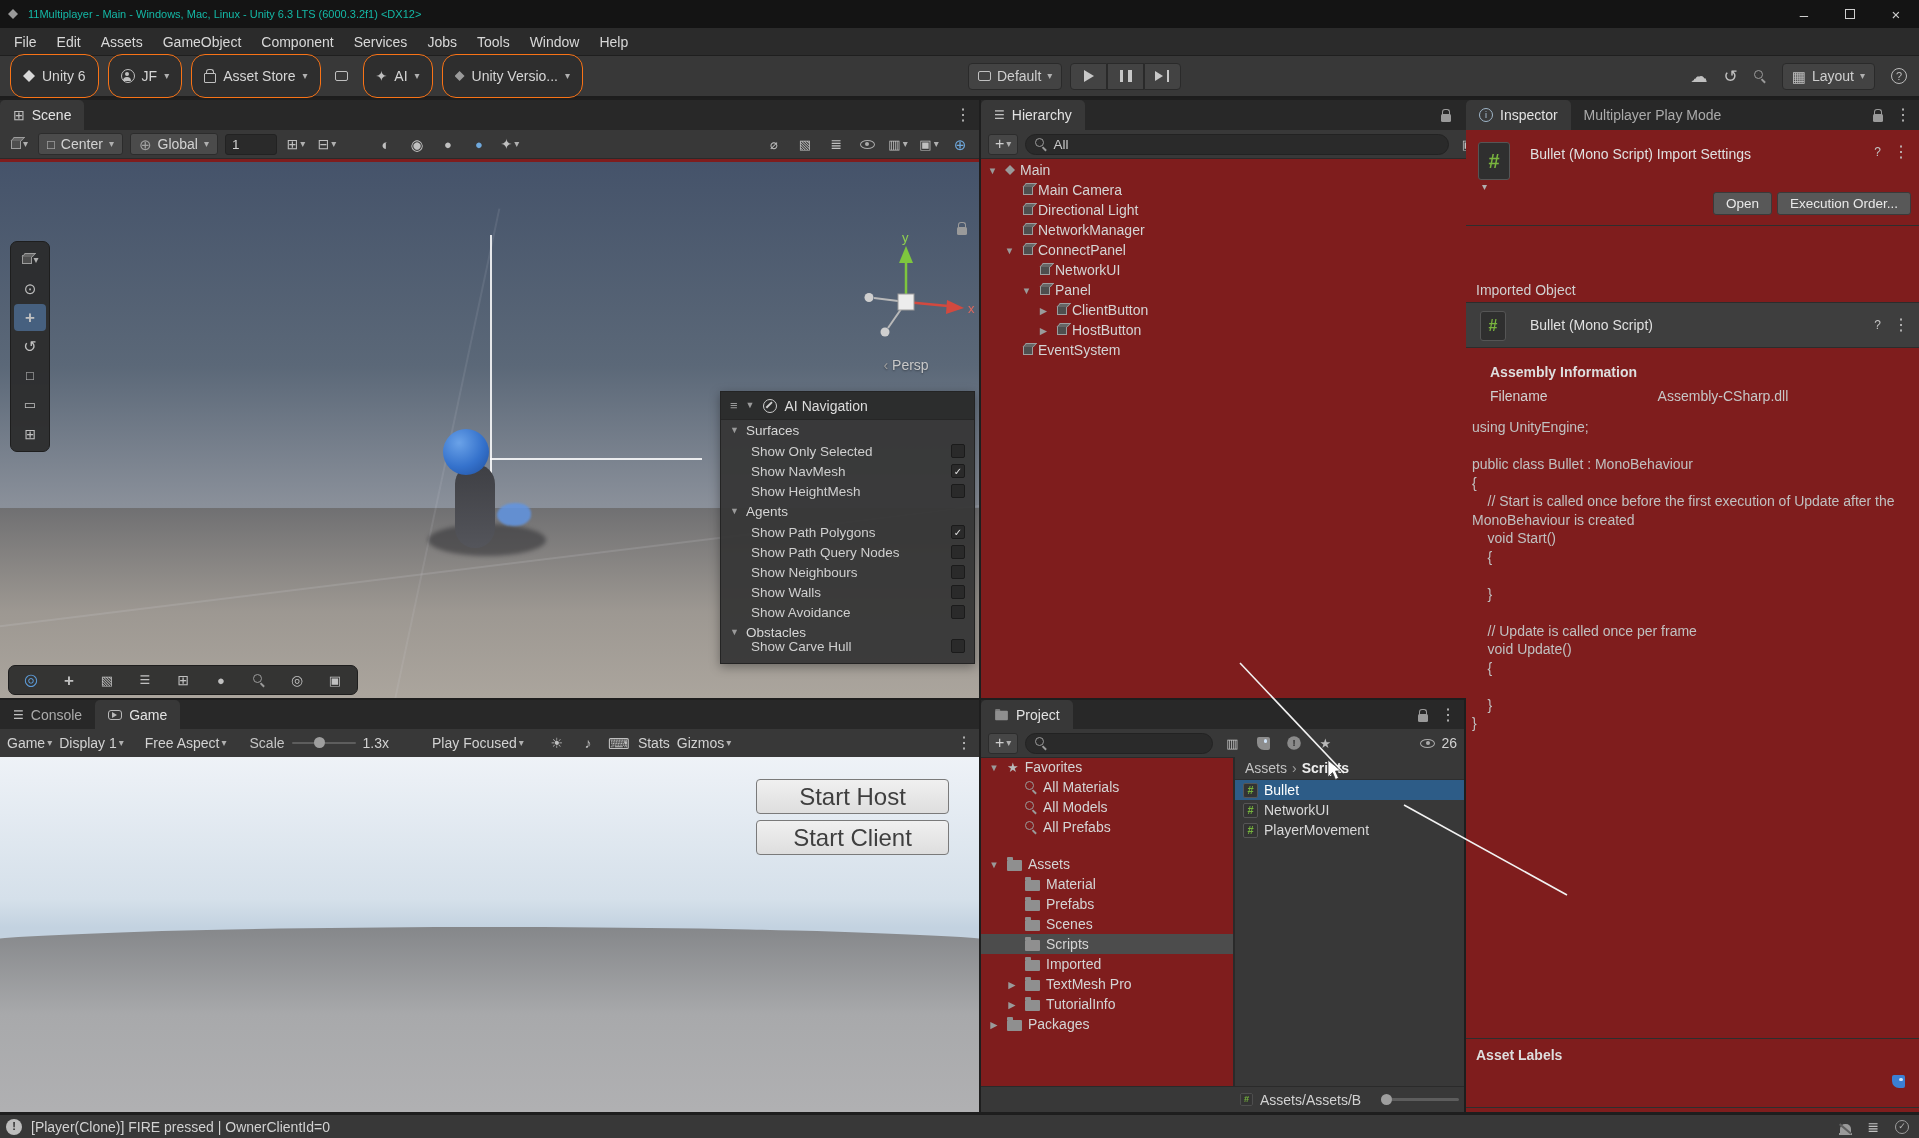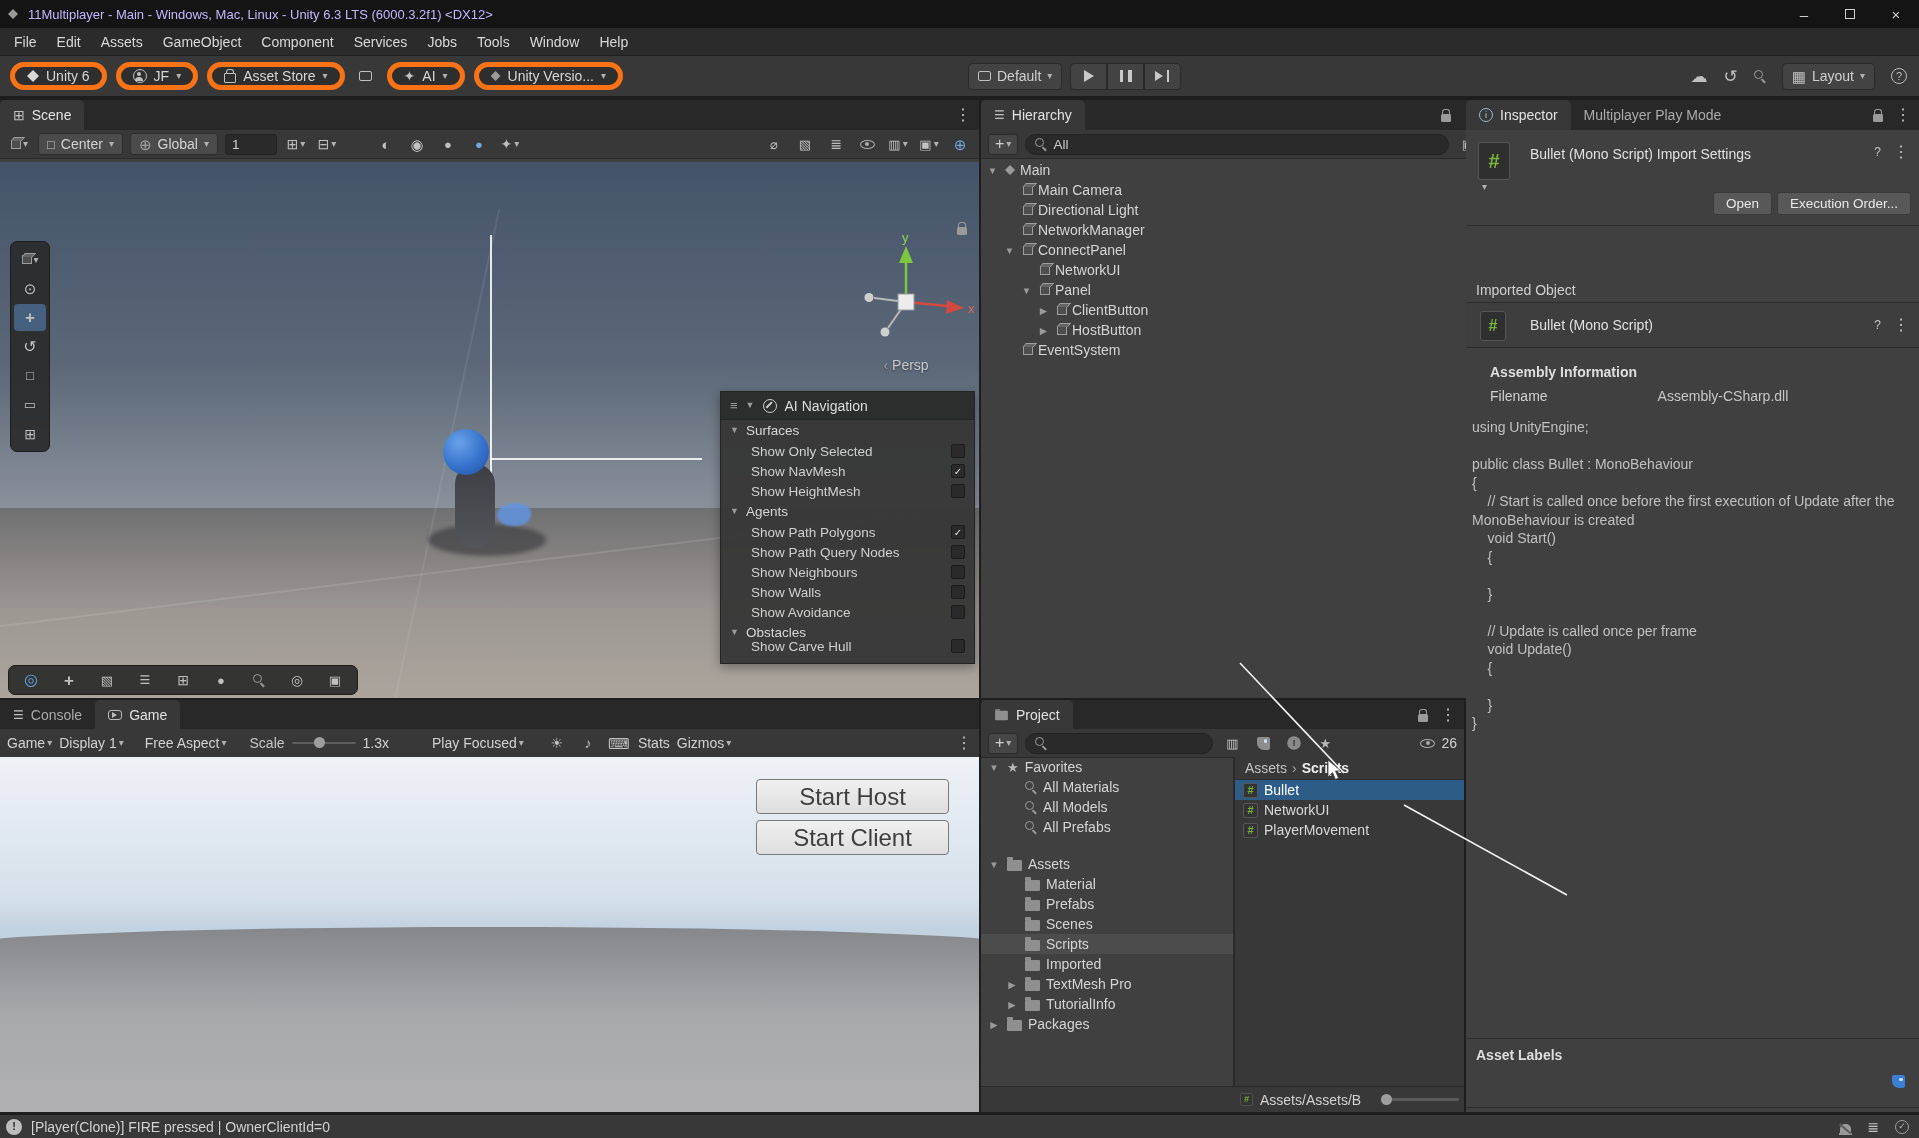--- a/index.html
+++ b/index.html
@@ -1,30 +1,30 @@
 <!DOCTYPE html>
 <html><head>
 <meta charset="utf-8">
 <style>
 *{margin:0;padding:0;box-sizing:border-box}
 html,body{width:1919px;height:1138px}
 body{position:relative;background:#1e1e1e;font-family:"Liberation Sans",sans-serif;font-size:14px;color:#d2d2d2;overflow:hidden}
 .grow{flex:1}
 
 .titlebar{position:absolute;left:0;top:0;width:1919px;height:28px;background:#141414;display:flex;align-items:center;padding-left:8px;gap:10px}
-.titlebar .title{font-size:13px;color:#c4b5fd}
+.titlebar .title{font-size:11px;color:#14b8a6}
 .winbtns{position:absolute;right:0;top:0;height:28px;display:flex}
 .winbtn{width:46px;height:28px;display:flex;align-items:center;justify-content:center;color:#cfcfcf;font-size:15px}
 .sq{width:10px;height:10px;border:1.3px solid #cfcfcf}
 
 .menubar{position:absolute;left:0;top:28px;width:1919px;height:28px;background:#2b2b2b;display:flex;align-items:center;padding-left:4px;border-bottom:1px solid #1f1f1f}
 .menuitem{padding:0 10px;height:28px;display:flex;align-items:center;color:#d8d8d8}
 
 .toolbar{position:absolute;left:0;top:56px;width:1919px;height:42px;background:#383838;border-bottom:2px solid #1d1d1d;display:flex;align-items:center}
-.pill{background:#2e2e2e;border:5px solid #f97316;border-radius:14px;height:28px;display:inline-flex;align-items:center;gap:7px;padding:0 12px;color:#d6d6d6}
+.pill{background:#2e2e2e;border:1px solid #f97316;border-radius:14px;height:44px;display:inline-flex;align-items:center;gap:7px;padding:0 12px;color:#d6d6d6}
 .flatbtn{background:#434343;border:1px solid #2a2a2a;height:27px;display:inline-flex;align-items:center;gap:6px;padding:0 9px;color:#cfcfcf}
 .tb-left{display:flex;align-items:center;gap:9px;padding-left:10px}
 .tb-center{position:absolute;left:968px;display:flex;align-items:center;gap:8px}
 .tb-right{position:absolute;right:12px;display:flex;align-items:center;gap:16px}
 .playgrp{display:flex}
 .pbtn{width:37px;height:27px;background:#434343;border:1px solid #2a2a2a;display:flex;align-items:center;justify-content:center;gap:2px}
 .pbtn:first-child{border-radius:4px 0 0 4px}
 .pbtn:last-child{border-radius:0 4px 4px 0}
 .tri{width:0;height:0;border-left:10px solid #c8c8c8;border-top:6px solid transparent;border-bottom:6px solid transparent}
 .tri.sm{border-left-width:8px;border-top-width:5px;border-bottom-width:5px}
@@ -94,21 +94,21 @@
 .i-bell{width:11px;height:9px;background:#9a9a9a;border-radius:5px 5px 0 0;position:relative;margin-top:3px}
 .i-bell::before{content:"";position:absolute;width:13px;height:1.6px;background:#9a9a9a;left:-1px;bottom:-2px}
 .i-bell::after{content:"";position:absolute;width:15px;height:1.6px;background:#5e5e5e;left:-2px;top:4px;transform:rotate(40deg)}
 .i-checkc{width:14px;height:14px;border:1.2px solid #9f9f9f;border-radius:50%;font-size:9px;color:#b5b5b5;display:inline-flex;align-items:center;justify-content:center}
 .i-checkc::before{content:"✓"}
 .i-excl{width:16px;height:16px;border-radius:50%;background:#8a8a8a;color:#2c2c2c;font-weight:bold;font-size:11px;display:inline-flex;align-items:center;justify-content:center}
 .i-excl::before{content:"!"}
 .i-gamepad{width:14px;height:10px;border:1.3px solid #b9b9b9;border-radius:3px;position:relative}
 .i-gamepad::before{content:"";position:absolute;width:0;height:0;border-left:5px solid #b9b9b9;border-top:3px solid transparent;border-bottom:3px solid transparent;left:3px;top:1px}
 
-.panel{position:absolute;background:#404040}
+.panel{position:absolute;background:#7f1d1d}
 .tabbar{height:30px;background:#282828;display:flex;align-items:center;position:relative}
 .tab{height:30px;display:flex;align-items:center;gap:7px;padding:0 13px;color:#ababab;font-size:14px}
 .tab.active{background:#383838;color:#e2e2e2;border-radius:5px 5px 0 0;margin-top:0}
 .tabbar-right{position:absolute;right:8px;top:0;height:30px;display:flex;align-items:center;gap:12px}
 .ptoolbar{height:29px;background:#383838;border-bottom:1px solid #2a2a2a;display:flex;align-items:center;gap:7px;padding:0 7px}
 .search{background:#2a2a2a;border:1px solid #222;border-radius:11px;height:21px;display:flex;align-items:center;gap:6px;padding:0 9px;color:#c8c8c8}
 .search input{background:transparent;border:none;outline:none;color:#c8c8c8;font-family:inherit;font-size:13.5px;width:100%}
 .addbtn{display:flex;align-items:center;gap:2px;background:#464646;border:1px solid #2c2c2c;border-radius:3px;height:21px;padding:0 6px}
 .dd{background:#4b4b4b;border:1px solid #2c2c2c;border-radius:3px;height:22px;display:inline-flex;align-items:center;gap:6px;padding:0 8px;color:#d2d2d2}
 .numfield{background:#2a2a2a;border:1px solid #222;border-radius:3px;height:21px;width:52px;color:#d2d2d2;padding:0 6px;font-family:inherit;font-size:13.5px}

